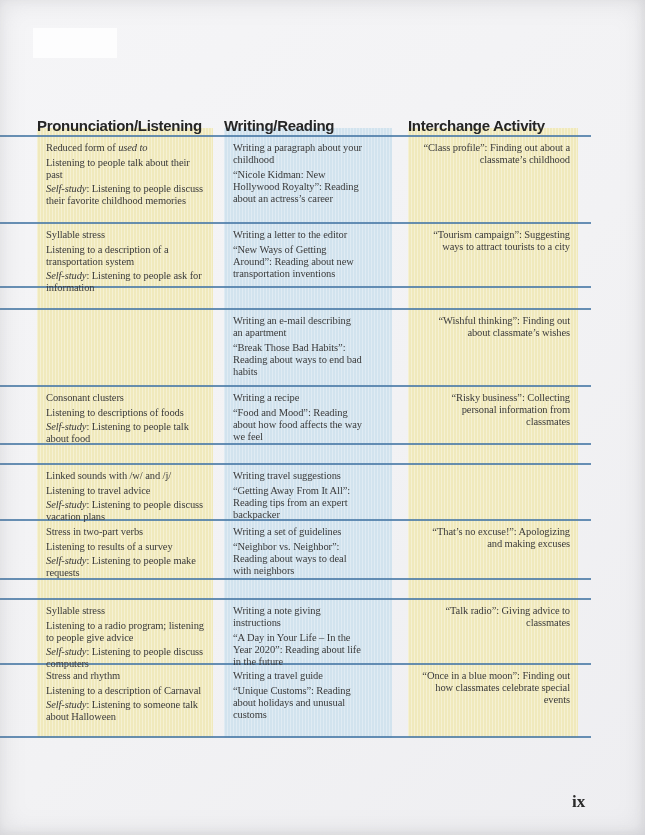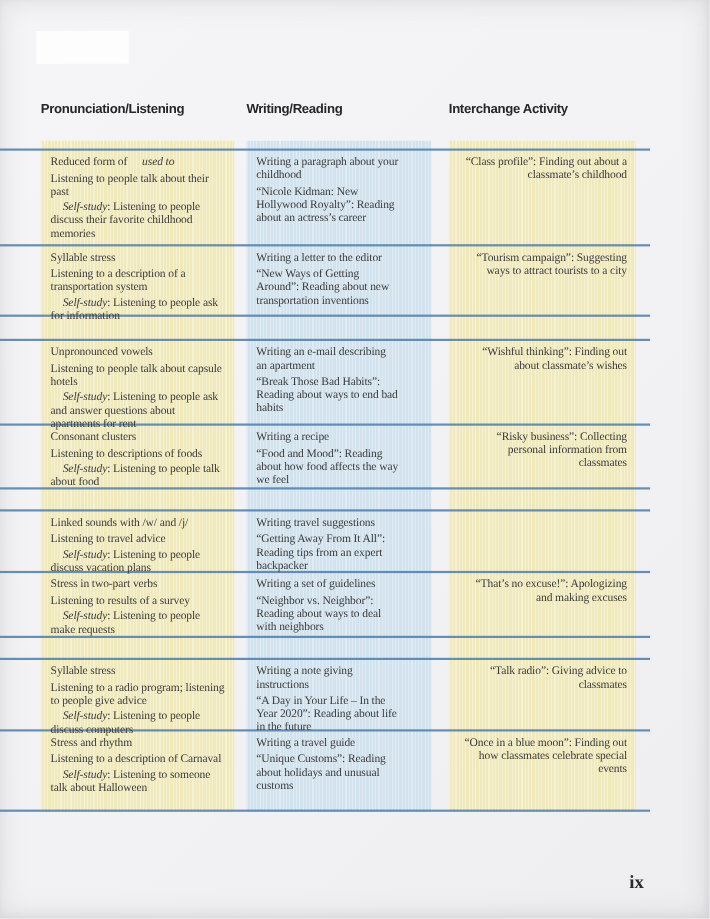--- a/index.html
+++ b/index.html
@@ -22,36 +22,36 @@
   }
   .band.blue{
     background:var(--blue);
     background-image:repeating-linear-gradient(90deg, rgba(255,255,255,.30) 0 1px, rgba(0,0,0,0) 1px 3px);
   }
   .band.c1{left:37px;width:176px;}
   .band.c2{left:224px;width:168px;}
   .band.c3{left:408px;width:170px;}
   
   .hdr{
-    position:absolute;top:92px;height:22px;
+    position:absolute;top:117px;height:22px;
     font-family:"Liberation Sans", sans-serif;font-weight:bold;
-    font-size:12px;letter-spacing:-0.3px;color:var(--head-ink);
+    font-size:15px;letter-spacing:-0.3px;color:var(--head-ink);
     white-space:nowrap;
   }
   .hdr.c1{left:37px;} .hdr.c2{left:224px;} .hdr.c3{left:408px;}
   
   .rule{position:absolute;left:0;width:591px;height:1.7px;background:var(--rule);opacity:.85;}
   
   .row{position:absolute;left:0;width:645px;}
   .cell{position:absolute;top:0;bottom:0;padding:6px 8px 0 9px;box-sizing:border-box;color:var(--ink);}
   .cell.c1{left:37px;width:176px;}
   .cell.c2{left:224px;width:147px;}
   .cell.c3{left:408px;width:170px;text-align:right;}
   .cell p{margin:0 0 2.5px 0;font-size:10.5px;line-height:1.15;letter-spacing:-0.1px;}
-  .cell p i{padding-left:11px;}
+  .cell p i{}
   
   .folio{
     position:absolute;left:572px;top:792px;
     font-family:"Liberation Serif", serif;font-weight:bold;font-size:17px;color:#2a2a2a;
   }
 </style>
 </head>
 <body style="--yellow: #f0e9bc; --blue: #d2e3ee; --rule: #4d7ca8; --ink: #3b3b3b; --head-ink: #262626;">
 
 <div class="page">
@@ -102,25 +102,20 @@
         </div>
         <div class="cell c3">
           <p>“Tourism campaign”: Suggesting ways to attract tourists to a city</p>
         </div>
         <div class="cell c2">
           <p>Writing a letter to the editor</p>
           <p>“New Ways of Getting Around”: Reading about new transportation inventions</p>
         </div>
       </div>
       <div class="row" style="top: 309px; height: 75px;">
-        <div class="cell c1">
-          <p>Unpronounced vowels</p>
-          <p>Listening to people talk about capsule hotels</p>
-          <p><i>Self-study</i>: Listening to people ask and answer questions about apartments for rent</p>
-        </div>
         <div class="cell c3">
           <p>“Wishful thinking”: Finding out about classmate’s wishes</p>
         </div>
         <div class="cell c2">
           <p>Writing an e-mail describing an apartment</p>
           <p>“Break Those Bad Habits”: Reading about ways to end bad habits</p>
         </div>
       </div>
       <div class="row" style="top: 386px; height: 56px;">
         <div class="cell c1">

